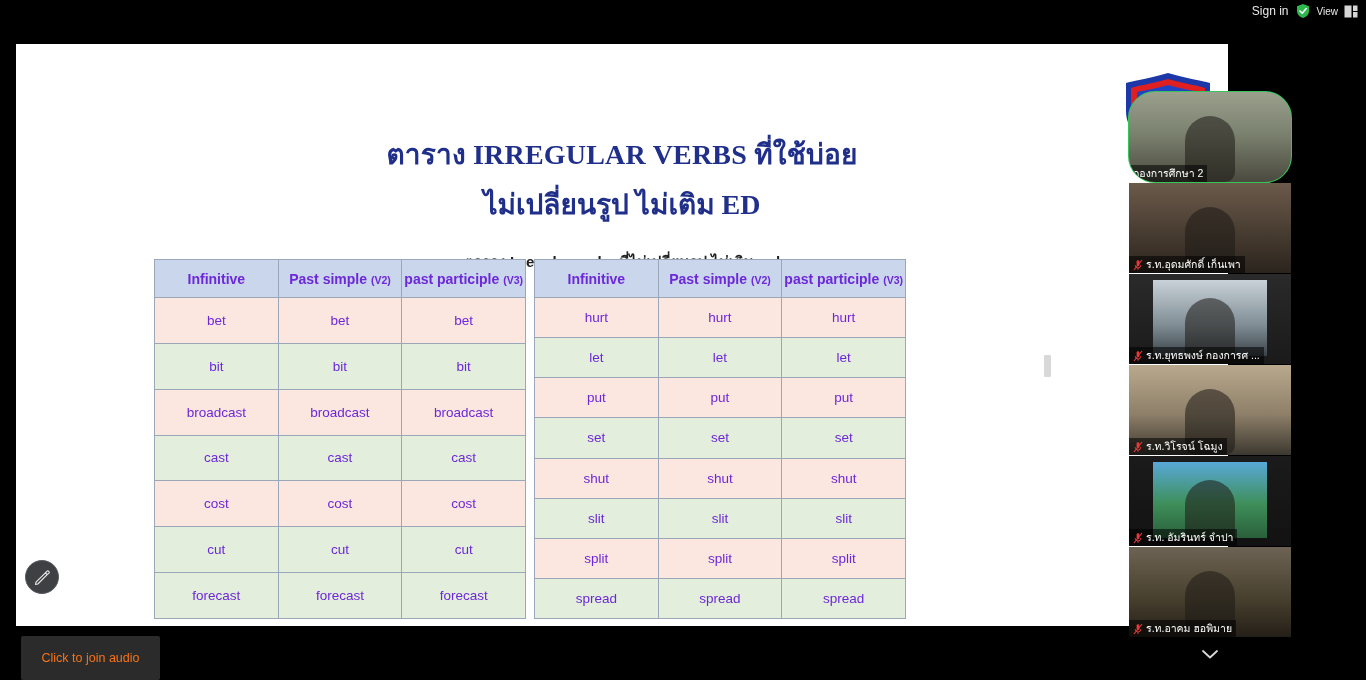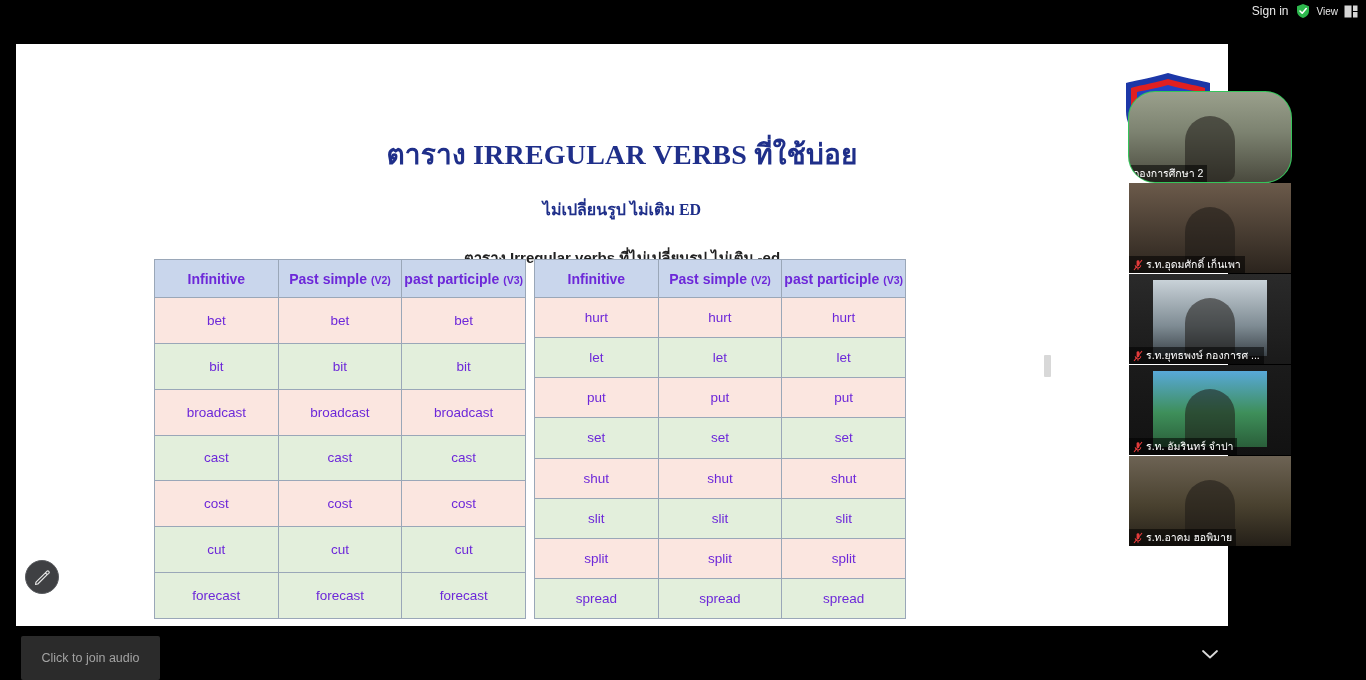--- a/index.html
+++ b/index.html
@@ -37,21 +37,21 @@
   .logo {
     position: absolute; right: 10px; top: 27px; width: 100px; height: 85px;
   }
 
   .slide-title {
     text-align: center; color: #1f2f8a;
     font-family: "Liberation Serif", serif;
     font-weight: bold;
   }
   .title-line1 { font-size: 28px; margin-top: 88px; letter-spacing: .2px; }
-  .title-line2 { font-size: 16px; margin-top: 21px; }
+  .title-line2 { font-size: 28px; margin-top: 6px; }
 
   .table-caption {
     text-align: center; font-size: 15px; color: #222; margin-top: 24px;
     font-family: "Liberation Sans", sans-serif; font-weight: 600;
   }
 
   .tables-wrap {
     position: absolute; left: 130px; top: 215px; width: 768px; height: 360px;
     display: flex; gap: 8px; justify-content: center;
   }
@@ -78,21 +78,21 @@
   .pencil-btn {
     position: absolute; left: 25px; bottom: 46px;
     width: 34px; height: 34px; border-radius: 50%;
     background: #3f4043; border: 1px solid #5a5c60;
     display: flex; align-items: center; justify-content: center;
   }
 
   .join-audio {
     position: absolute; left: 21px; bottom: 0px;
     width: 139px; height: 44px; background: #2b2b2b;
-    color: #a3a3a3; font-size: 12.5px;
+    color: #f97316; font-size: 12.5px;
     display: flex; align-items: center; justify-content: center;
     border-radius: 2px;
   }
 
   
   .filmstrip {
     position: absolute; left: 1129px; top: 92px; width: 162px; height: 548px;
   }
   .tile {
     position: relative; width: 162px; height: 90px; margin-bottom: 1px;
@@ -317,20 +317,33 @@
           <svg class="mute-ic" viewBox="0 0 10 12">
   <path d="M5 1.2 a1.4 1.4 0 0 1 1.4 1.4 v3.2 a1.4 1.4 0 0 1 -2.8 0 V2.6 A1.4 1.4 0 0 1 5 1.2 Z" fill="#e23b3b"></path>
   <path d="M2.2 6.2 a2.8 2.8 0 0 0 5.6 0" fill="none" stroke="#e23b3b" stroke-width="1"></path>
   <path d="M5 9 v1.8" stroke="#e23b3b" stroke-width="1"></path>
   <path d="M1 11 L9 1" stroke="#e23b3b" stroke-width="1.2"></path>
 </svg>
           <span class="nm">ร.ท.ยุทธพงษ์ กองการศ ...</span>
         </div>
       </div>
       <div class="tile">
+        <div class="ph" style="background: linear-gradient(rgb(185, 169, 142) 0%, rgb(141, 127, 104) 55%, rgb(60, 56, 48) 100%);"></div>
+        <div style="position: absolute; left: 56px; top: 24px; width: 50px; height: 66px; border-radius: 25px 25px 10px 10px; background: rgba(30, 26, 22, 0.55);"></div>
+        <div class="namebar">
+          <svg class="mute-ic" viewBox="0 0 10 12">
+  <path d="M5 1.2 a1.4 1.4 0 0 1 1.4 1.4 v3.2 a1.4 1.4 0 0 1 -2.8 0 V2.6 A1.4 1.4 0 0 1 5 1.2 Z" fill="#e23b3b"></path>
+  <path d="M2.2 6.2 a2.8 2.8 0 0 0 5.6 0" fill="none" stroke="#e23b3b" stroke-width="1"></path>
+  <path d="M5 9 v1.8" stroke="#e23b3b" stroke-width="1"></path>
+  <path d="M1 11 L9 1" stroke="#e23b3b" stroke-width="1.2"></path>
+</svg>
+          <span class="nm">ร.ท.วิโรจน์  โฉมูง</span>
+        </div>
+      </div>
+      <div class="tile">
         <div class="ph" style="background: linear-gradient(rgb(27, 27, 27) 0%, rgb(18, 18, 18) 100%);"></div>
         <div style="position: absolute; left: 24px; top: 6px; width: 114px; height: 76px; background: linear-gradient(rgb(88, 168, 216) 0%, rgb(62, 143, 90) 55%, rgb(42, 95, 58) 100%);"></div>
         <div style="position: absolute; left: 56px; top: 24px; width: 50px; height: 66px; border-radius: 25px 25px 10px 10px; background: rgba(30, 26, 22, 0.55);"></div>
         <div class="namebar">
           <svg class="mute-ic" viewBox="0 0 10 12">
   <path d="M5 1.2 a1.4 1.4 0 0 1 1.4 1.4 v3.2 a1.4 1.4 0 0 1 -2.8 0 V2.6 A1.4 1.4 0 0 1 5 1.2 Z" fill="#e23b3b"></path>
   <path d="M2.2 6.2 a2.8 2.8 0 0 0 5.6 0" fill="none" stroke="#e23b3b" stroke-width="1"></path>
   <path d="M5 9 v1.8" stroke="#e23b3b" stroke-width="1"></path>
   <path d="M1 11 L9 1" stroke="#e23b3b" stroke-width="1.2"></path>
 </svg>

